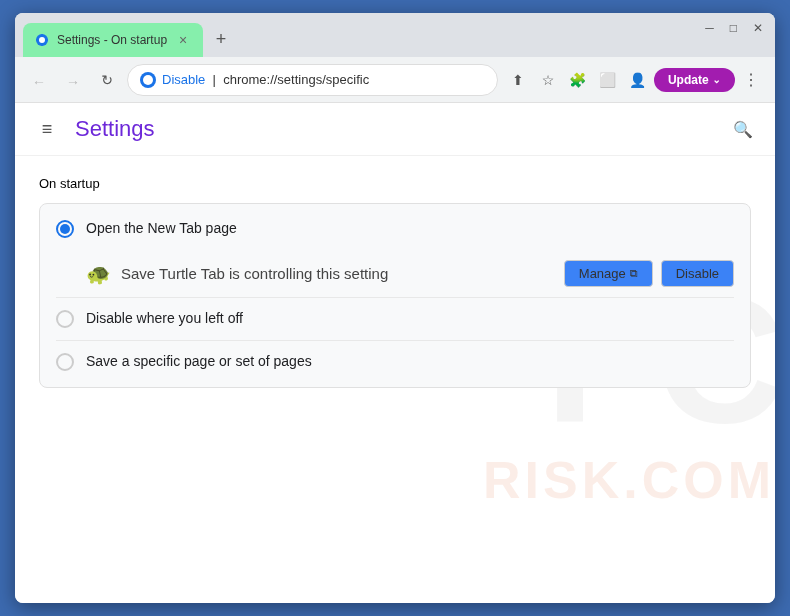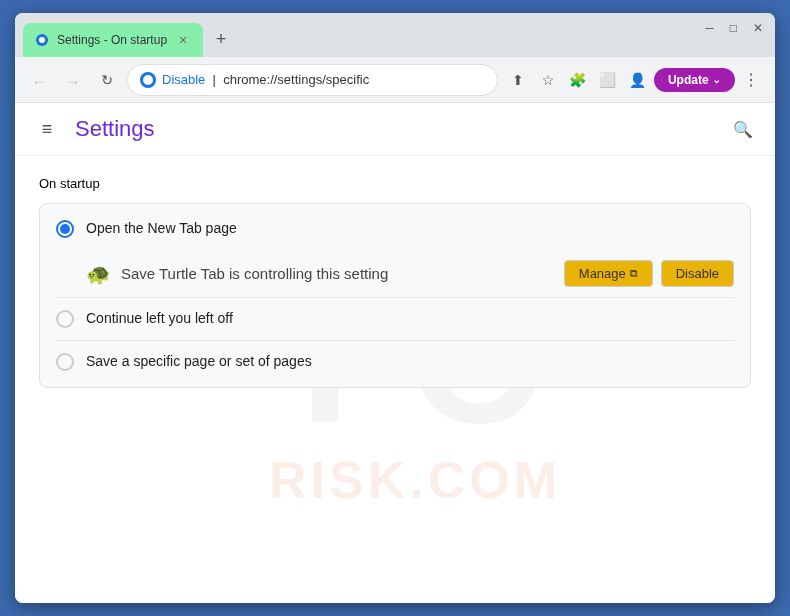--- a/index.html
+++ b/index.html
@@ -246,21 +246,21 @@
     }
     
     .watermark {
       position: absolute;
       top: 20px;
       left: 0;
       right: 0;
       bottom: 0;
       display: flex;
       flex-direction: column;
-      align-items: center;
+      align-items: flex-end;
       justify-content: center;
       pointer-events: none;
       z-index: 0;
       opacity: 0.12;
       margin-left: 40px;
     }
     .watermark-pc {
       font-size: 180px;
       font-weight: 900;
       color: #aaa;
@@ -335,21 +335,21 @@
       color: #444;
       flex: 1;
     }
     .extension-actions {
       display: flex;
       gap: 8px;
       align-items: center;
     }
     .ext-btn {
       border: 1px solid #ccc;
-      background: #eab308;
+      background: #3b82f6;
       border-radius: 4px;
       padding: 5px 14px;
       font-size: 13px;
       color: #333;
       cursor: pointer;
       display: flex;
       align-items: center;
       gap: 4px;
     }
     .divider {
@@ -469,21 +469,21 @@
             <button class="ext-btn">
               <span>Disable</span>
             </button>
           </div>
         </div>
 
         <div class="divider"></div>
 
         <div class="radio-option">
           <div class="radio-input"></div>
-          <span class="radio-label">Continue left you left off</span>
+          <span class="radio-label">Disable where you left off</span>
         </div>
 
         <div class="divider"></div>
 
         <div class="radio-option">
           <div class="radio-input"></div>
           <span class="radio-label">Save a specific page or set of pages</span>
         </div>
       </div>
     </div>

